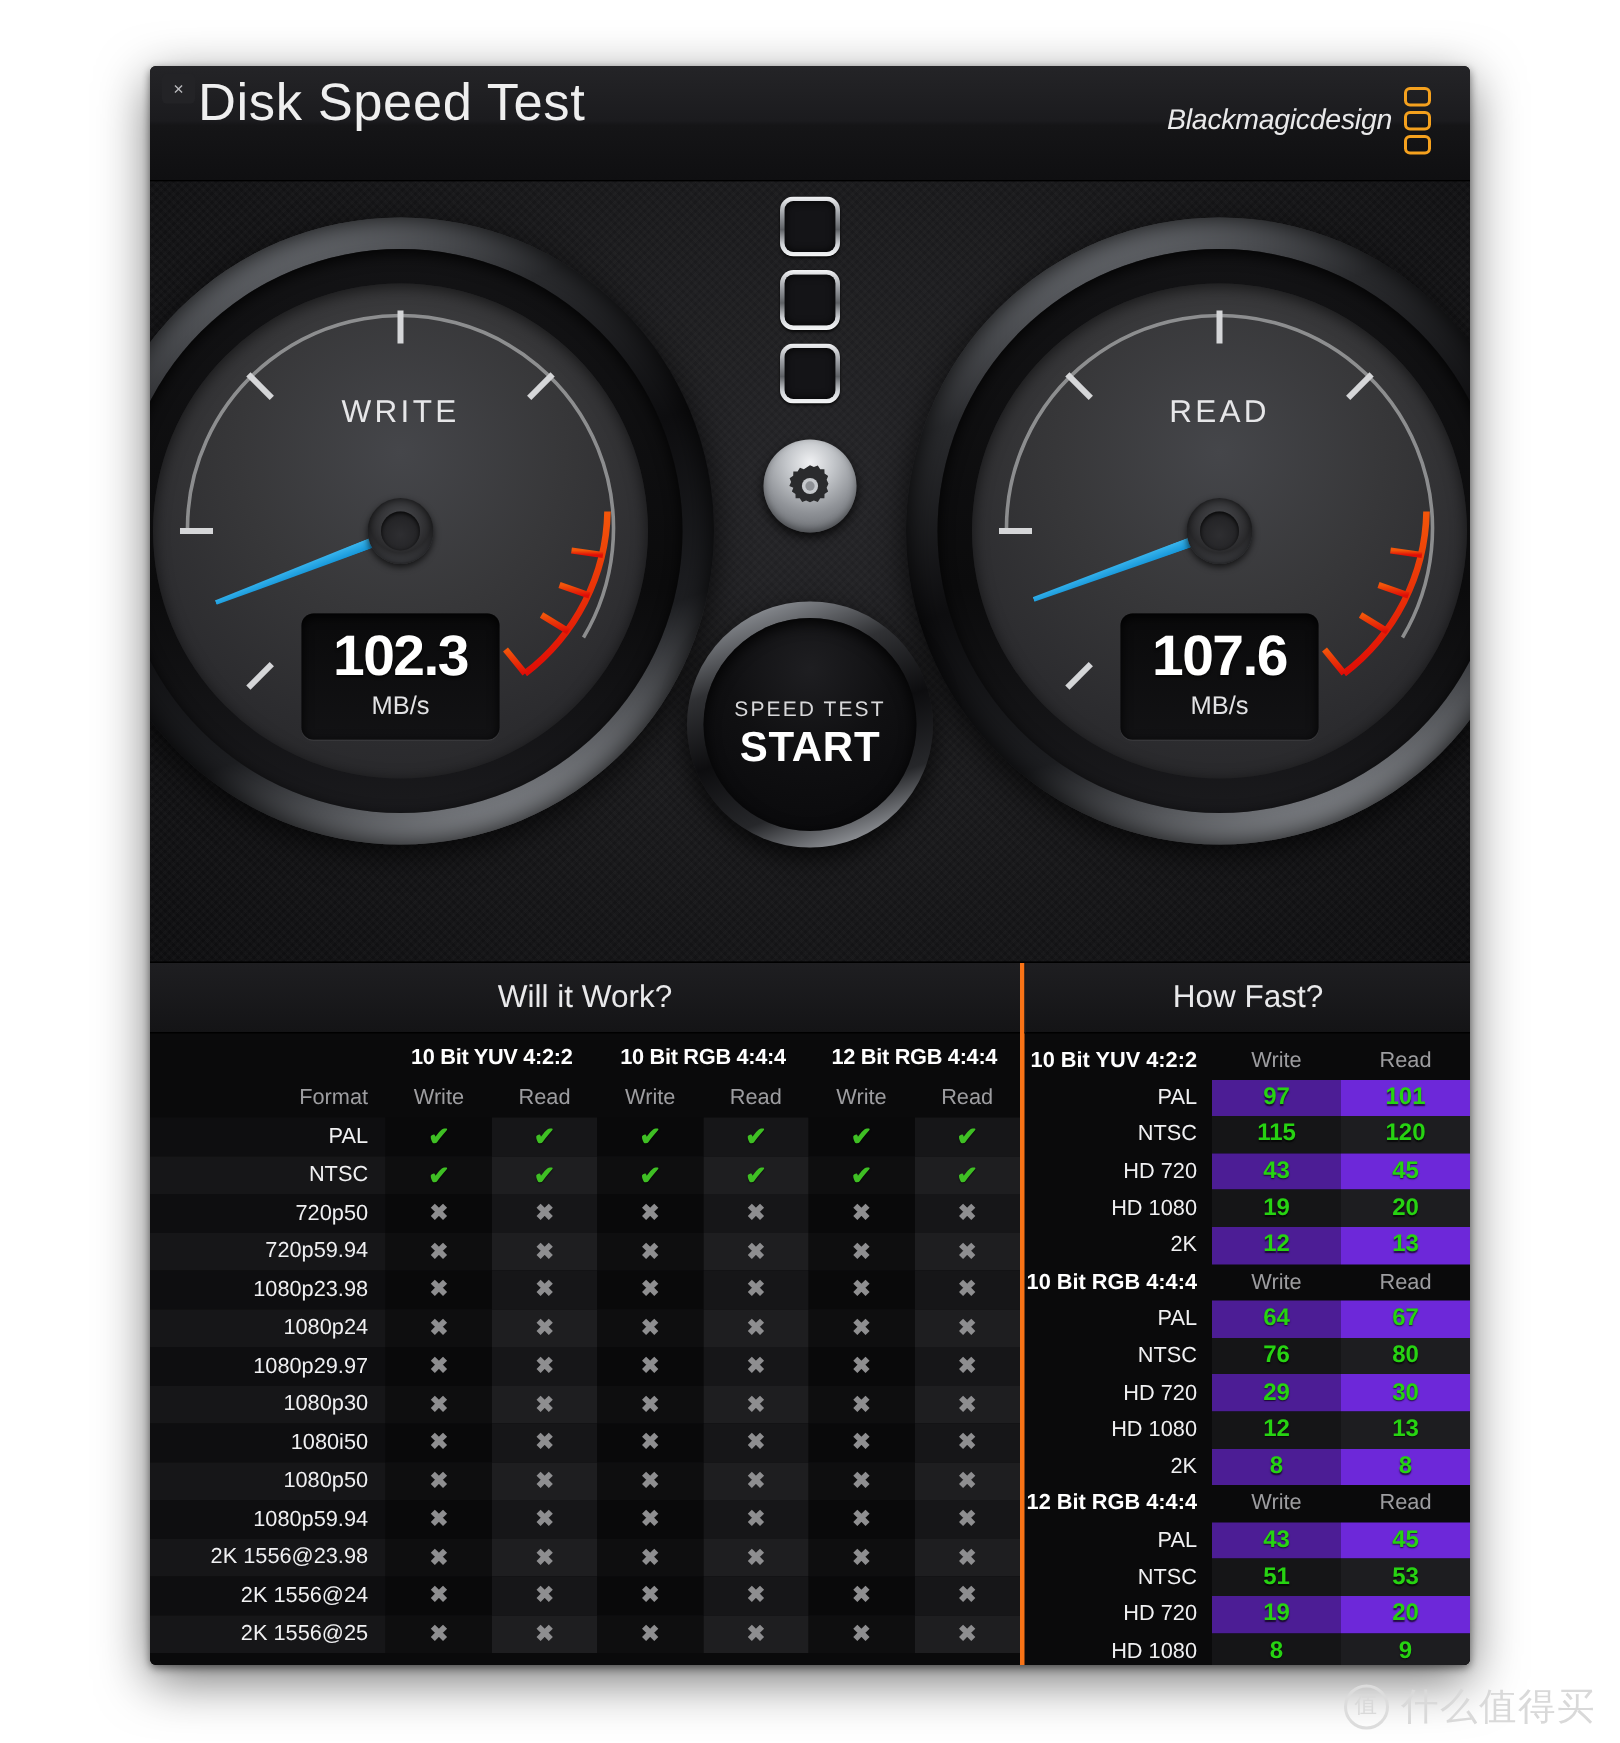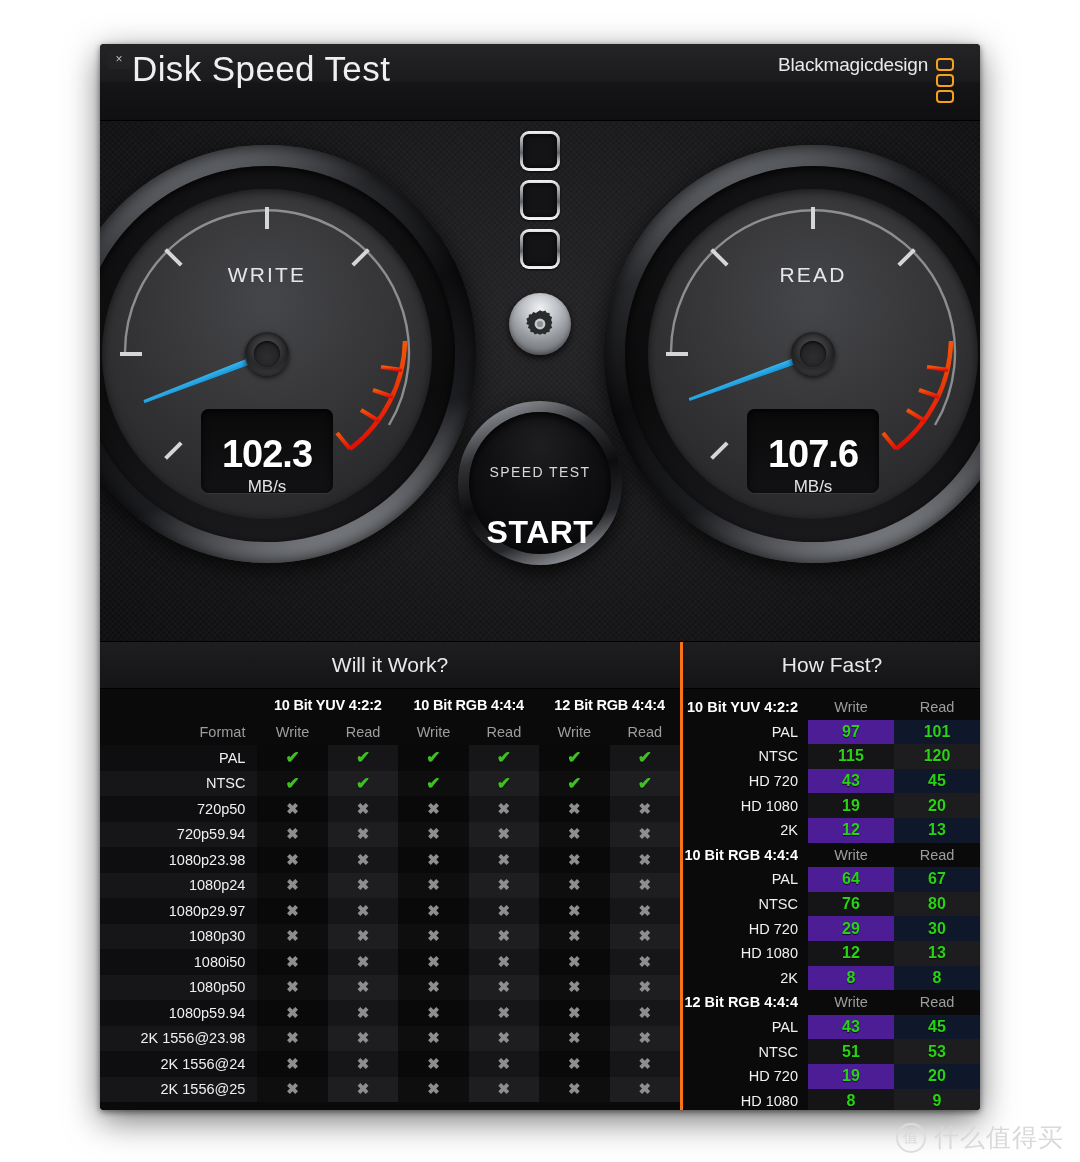--- a/index.html
+++ b/index.html
@@ -31,22 +31,22 @@
     position:absolute;left:8px;top:5px;width:22px;height:20px;
     border-radius:3px;background:#232326;
     color:#b9b9bc;font-size:12px;line-height:20px;text-align:center;
     cursor:pointer;
   }
   #app-title{
     position:absolute;left:32px;top:5px;
     font-size:35px;color:#efefef;font-weight:400;letter-spacing:.4px;
   }
   #brand{
-    position:absolute;right:52px;top:10px;
-    font-size:19px;color:#e9e9ea;font-weight:400;letter-spacing:-.2px;
+    position:absolute;right:52px;top:26px;
+    font-size:19px;color:#e9e9ea;font-weight:400;letter-spacing:-.2px;font-style:italic;
   }
   #brand-logo{position:absolute;right:18px;top:14px;width:26px;height:50px;}
   .logo-sq{
     width:18px;height:13px;border:2.4px solid #f5a11e;border-radius:4px;
     margin-bottom:3px;box-sizing:border-box;
   }
 
   
   #deck{
     position:relative;height:520px;
@@ -115,21 +115,21 @@
     box-shadow:inset 0 1px 3px rgba(0,0,0,.9);
   }
   .readout{
     position:absolute;left:50%;bottom:26px;transform:translateX(-50%);
     width:132px;height:84px;border-radius:8px;
     background:linear-gradient(180deg,#0a0a0b,#121214);
     box-shadow:inset 0 2px 7px rgba(0,0,0,.95), 0 1px 0 rgba(255,255,255,.06);
     text-align:center;
   }
   .readout .val{
-    font-size:38px;color:#fff;font-weight:bold;letter-spacing:-1px;margin-top:24px;
+    font-size:38px;color:#fff;font-weight:bold;letter-spacing:-1px;margin-top:8px;
     text-shadow:0 1px 2px rgba(0,0,0,.8);
   }
   .readout .unit{font-size:17px;color:#e2e2e4;margin-top:1px;}
 
   
   #center-col{position:absolute;left:50%;top:0;transform:translateX(-50%);width:120px;height:100%;}
   #lights{position:absolute;left:50%;top:10px;transform:translateX(-50%);}
   .light{
     width:34px;height:34px;border-radius:9px;margin-bottom:9px;
     background:#17171a;
@@ -155,21 +155,21 @@
     cursor:pointer;
   }
   #start-inner{
     position:absolute;left:50%;top:50%;transform:translate(-50%,-50%);
     width:142px;height:142px;border-radius:50%;
     background:radial-gradient(circle at 50% 24%,#1e1e21 0%,#101012 42%,#08080a 100%);
     box-shadow:inset 0 3px 10px rgba(0,0,0,.95);
     text-align:center;
   }
   #start-sub{position:absolute;left:0;right:0;top:52px;font-size:14px;color:#d8d8da;letter-spacing:1.4px;}
-  #start-main{position:absolute;left:0;right:0;top:70px;font-size:32px;color:#fff;font-weight:bold;letter-spacing:.5px;margin-top:32px;}
+  #start-main{position:absolute;left:0;right:0;top:70px;font-size:28px;color:#fff;font-weight:bold;letter-spacing:.5px;}
 
   
   #panels{position:relative;height:469px;background:#0a0a0b;display:flex;}
   #left-panel{width:580px;position:relative;border-right:3px solid #f97316;}
   #right-panel{flex:1;position:relative;}
 
   .panel-head{
     height:46px;line-height:46px;text-align:center;
     font-size:21px;color:#e9e9eb;font-weight:300;
     background:linear-gradient(180deg,#1e1e21,#141416);
@@ -202,21 +202,21 @@
 
   
   #hf{margin:6px 0 0 0;width:100%;border-collapse:collapse;table-layout:fixed;}
   #hf td{padding:0;height:24.6px;}
   #hf td.grp{font-size:14.5px;color:#fff;font-weight:bold;text-align:right;padding-right:10px;}
   #hf td.colh{font-size:14.5px;color:#9d9da0;text-align:center;}
   #hf td.rowl{font-size:14.5px;color:#f0f0f2;text-align:right;padding-right:10px;}
   #hf td.num{font-size:16px;color:#27d312;font-weight:bold;text-align:center;
     text-shadow:0 1px 1px rgba(0,0,0,.7);}
   #hf tr.d .num.w{background:#4c1d95;}
-  #hf tr.d .num.r{background:#0f172a;}
+  #hf tr.d .num.r{background:#6d28d9;}
   #hf tr.l .num.w{background:#151517;}
   #hf tr.l .num.r{background:#1d1d20;}
 
   
   #watermark{
     position:absolute;right:16px;bottom:8px;display:flex;align-items:center;
     color:#d9d9d9;font-size:25px;letter-spacing:1px;
   }
   #wm-circle{
     width:26px;height:26px;border-radius:50%;border:2px solid #dcdcdc;

